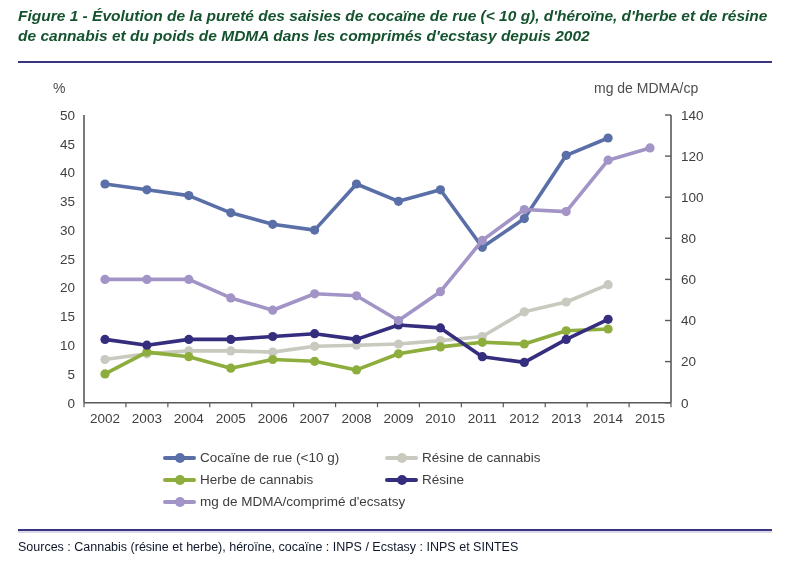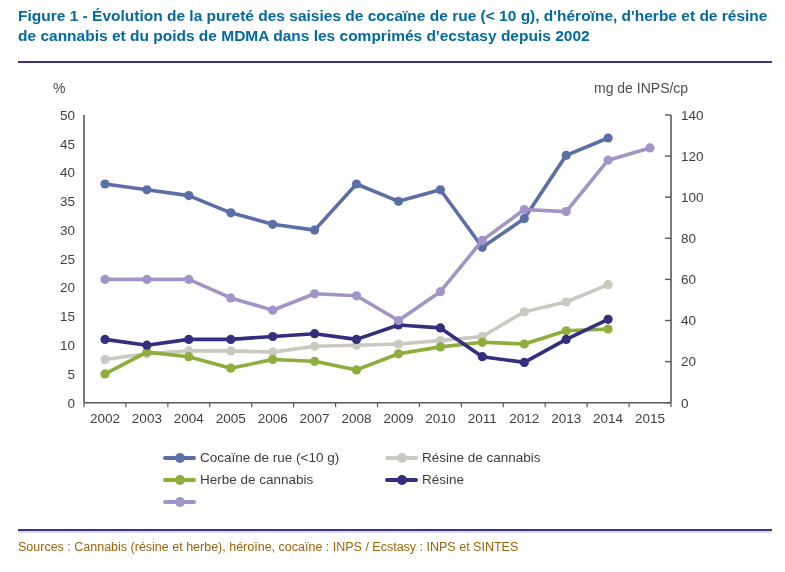--- a/index.html
+++ b/index.html
@@ -2,53 +2,53 @@
 <html><head>
 <meta charset="utf-8">
 <style>
   html,body{margin:0;padding:0;background:#ffffff;}
   .page{
     position:relative;width:785px;height:572px;background:#ffffff;
     font-family:"Liberation Sans",sans-serif;overflow:hidden;
   }
   .figure-title{
     position:absolute;left:18px;top:6px;width:754px;
-    font-size:15.5px;font-weight:bold;line-height:1.32;color:#0369a1;
+    font-size:15.5px;font-weight:bold;line-height:1.32;color:#14532d;font-style:italic;
   }
   .rule{position:absolute;left:18px;width:754px;height:2px;background:#3b3480;}
   .rule.top{top:61px;}
   .rule.bottom{top:529px;box-shadow:0 2px 0 rgba(59,52,128,0.18);}
   .axis-unit{position:absolute;font-size:14px;color:#4d4d4d;}
   .axis-unit.left{left:53px;top:80px;}
   .axis-unit.right{left:594px;top:80px;}
   .legend{position:absolute;left:0;top:445px;width:695px;height:75px;font-size:13.5px;color:#3d3d3d;}
   .legend-item{position:absolute;display:flex;align-items:center;white-space:nowrap;height:15px;}
   .li-r1c1{left:163px;top:5px;}
   .li-r1c2{left:385px;top:5px;justify-content:space-between;}
   .li-r2c1{left:163px;top:27px;}
   .li-r2c2{left:385px;top:27px;}
   .li-r3c1{left:163px;top:49px;}
   .legend-marker{position:relative;display:inline-block;width:33px;height:4px;border-radius:2px;margin-right:4px;flex:0 0 auto;}
   .legend-marker .dot{position:absolute;left:50%;top:50%;width:10px;height:10px;border-radius:50%;transform:translate(-50%,-50%);}
   .sources{
     position:absolute;left:18px;top:540px;width:754px;
-    font-size:12.5px;color:#a16207;
+    font-size:12.5px;color:#0f172a;
   }
   svg text{font-family:"Liberation Sans",sans-serif;}
 </style>
 </head>
 <body>
 
 <div class="page">
 
   <div class="figure-title">Figure 1 - Évolution de la pureté des saisies de cocaïne de rue (&lt; 10 g), d'héroïne, d'herbe et de résine de cannabis et du poids de MDMA dans les comprimés d'ecstasy depuis 2002</div>
   <div class="rule top"></div>
 
   <div class="axis-unit left">%</div>
-  <div class="axis-unit right">mg de INPS/cp</div>
+  <div class="axis-unit right">mg de MDMA/cp</div>
 
   <svg id="chart" width="785" height="360" viewBox="0 0 785 360" style="position:absolute;left:0;top:75px;">
       <line x1="84" y1="40" x2="84" y2="327.7" stroke="#595959" stroke-width="1.6"></line>
       <line x1="84" y1="327.7" x2="671" y2="327.7" stroke="#595959" stroke-width="1.6"></line>
       <line x1="671" y1="40" x2="671" y2="327.7" stroke="#595959" stroke-width="1.6"></line>
       <line x1="84" y1="327.7" x2="84" y2="332.2" stroke="#595959" stroke-width="1.2"></line>
       <line x1="125.92857142857143" y1="327.7" x2="125.92857142857143" y2="332.2" stroke="#595959" stroke-width="1.2"></line>
       <line x1="167.85714285714286" y1="327.7" x2="167.85714285714286" y2="332.2" stroke="#595959" stroke-width="1.2"></line>
       <line x1="209.78571428571428" y1="327.7" x2="209.78571428571428" y2="332.2" stroke="#595959" stroke-width="1.2"></line>
       <line x1="251.71428571428572" y1="327.7" x2="251.71428571428572" y2="332.2" stroke="#595959" stroke-width="1.2"></line>
@@ -198,19 +198,20 @@
     <div class="legend-item li-r2c2">
       <span class="legend-marker" style="background: rgb(53, 45, 126);">
           <span class="dot" style="background: rgb(53, 45, 126);"></span>
         </span>
       <span>Résine</span>
     </div>
     <div class="legend-item li-r3c1">
       <span class="legend-marker" style="background: rgb(162, 148, 198);">
           <span class="dot" style="background: rgb(162, 148, 198);"></span>
         </span>
+      <span>mg de MDMA/comprimé d'ecsatsy</span>
     </div>
   </div>
 
   <div class="rule bottom"></div>
   <div class="sources">Sources : Cannabis (résine et herbe), héroïne, cocaïne : INPS / Ecstasy : INPS et SINTES</div>
 
 </div>
 
 </body></html>

